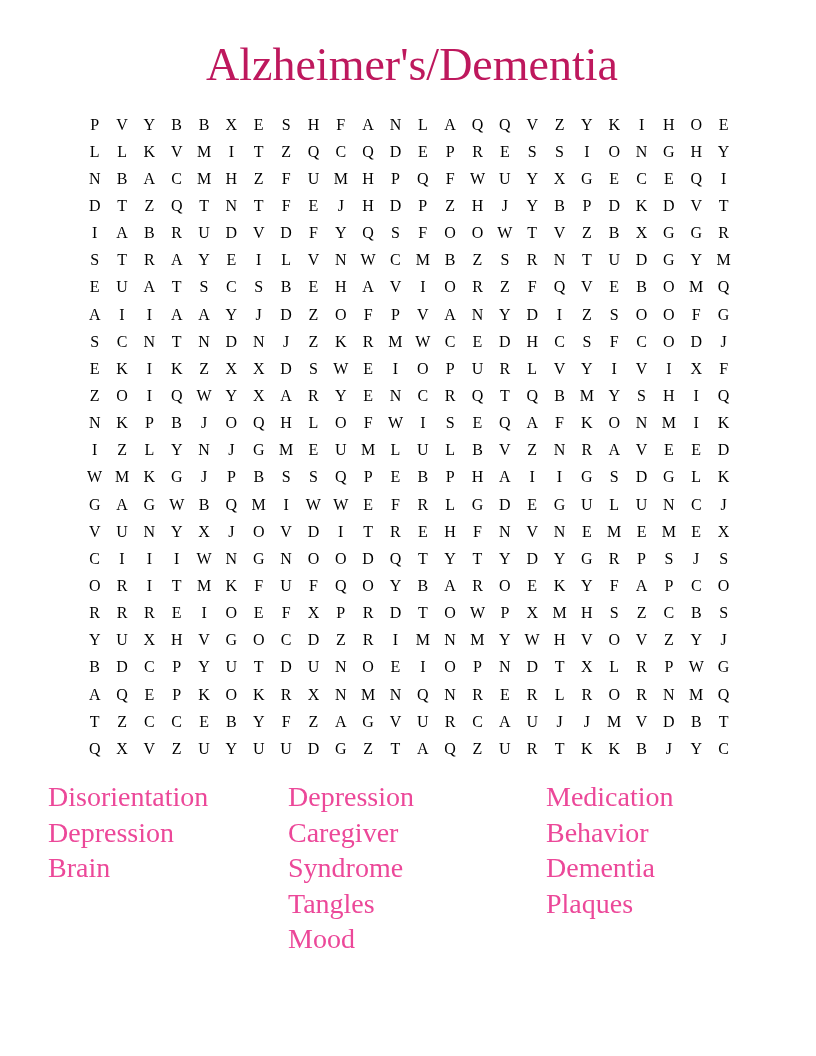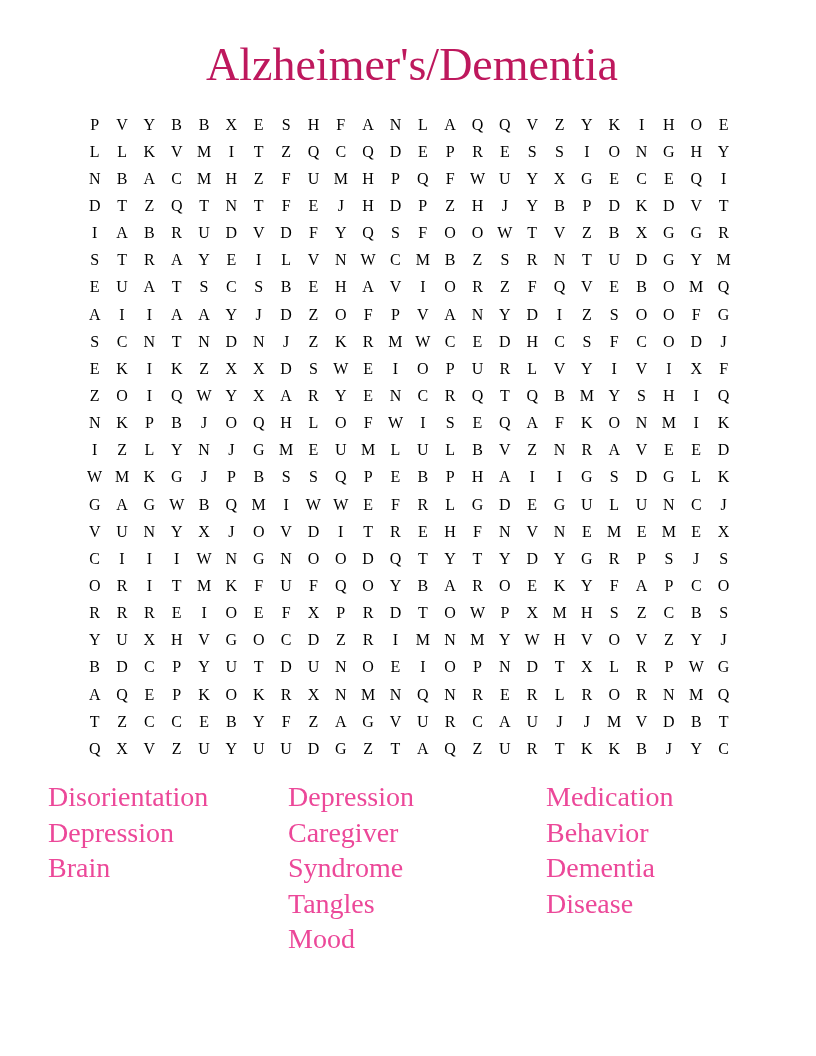--- a/index.html
+++ b/index.html
@@ -665,16 +665,16 @@
         <div class="word">Depression</div>
         <div class="word">Caregiver</div>
         <div class="word">Syndrome</div>
         <div class="word">Tangles</div>
         <div class="word">Mood</div>
       </div>
       <div class="word-col word-col-3">
         <div class="word">Medication</div>
         <div class="word">Behavior</div>
         <div class="word">Dementia</div>
-        <div class="word">Disease</div>
+        <div class="word">Plaques</div>
       </div>
     </div>
 </div>
 
 </body></html>

